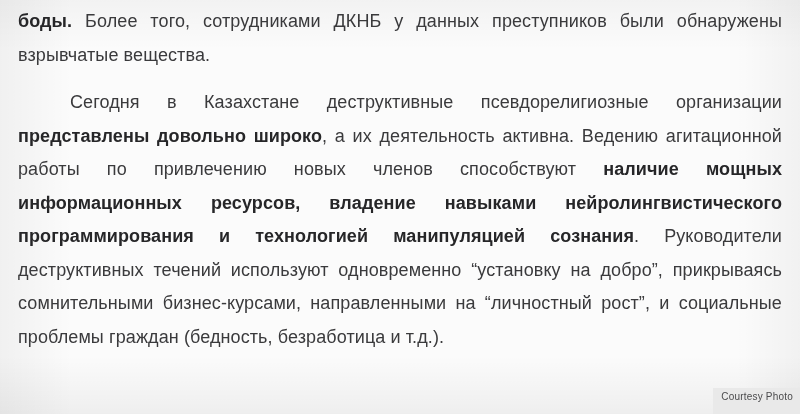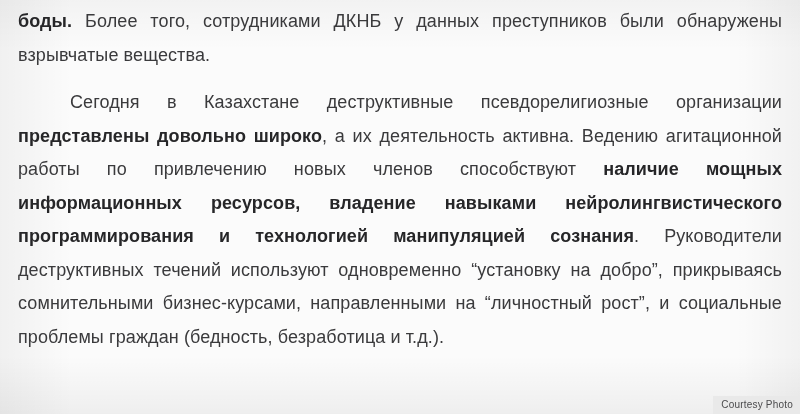--- a/index.html
+++ b/index.html
@@ -60,21 +60,21 @@
   }
   .credit {
     position: absolute;
     right: 0;
     bottom: 0;
     z-index: 2;
     background: #e9e9e9;
     color: #4b4b4d;
     font-size: 10px;
     line-height: 14px;
-    padding: 2px 7px 2px 8px;
+    padding: 2px 7px 10px 8px;
     letter-spacing: 0.2px;
     font-family: "Liberation Sans", sans-serif;
   }
 </style>
 </head>
 <body>
 
 <div class="page">
 
   <div class="text-body">

